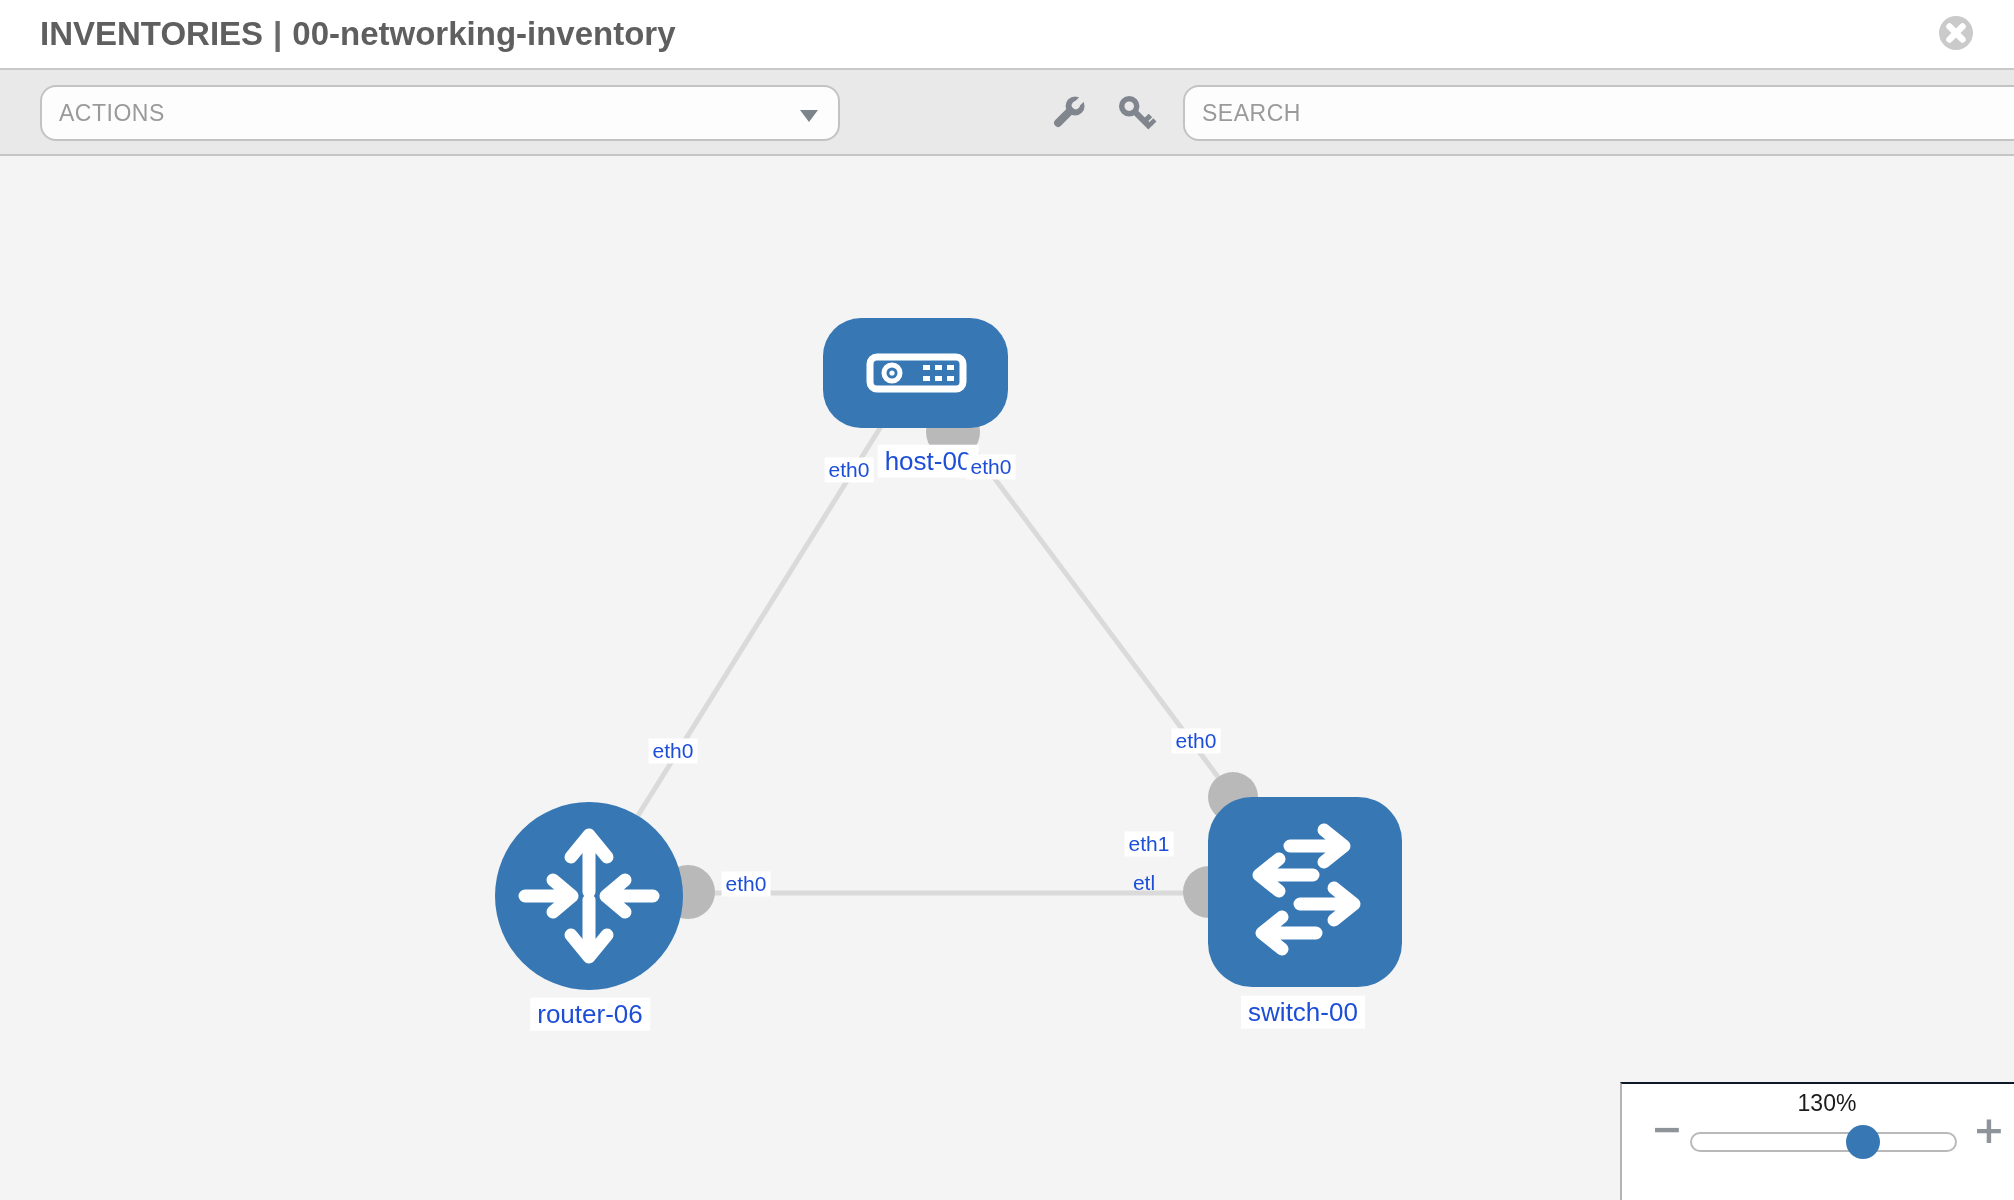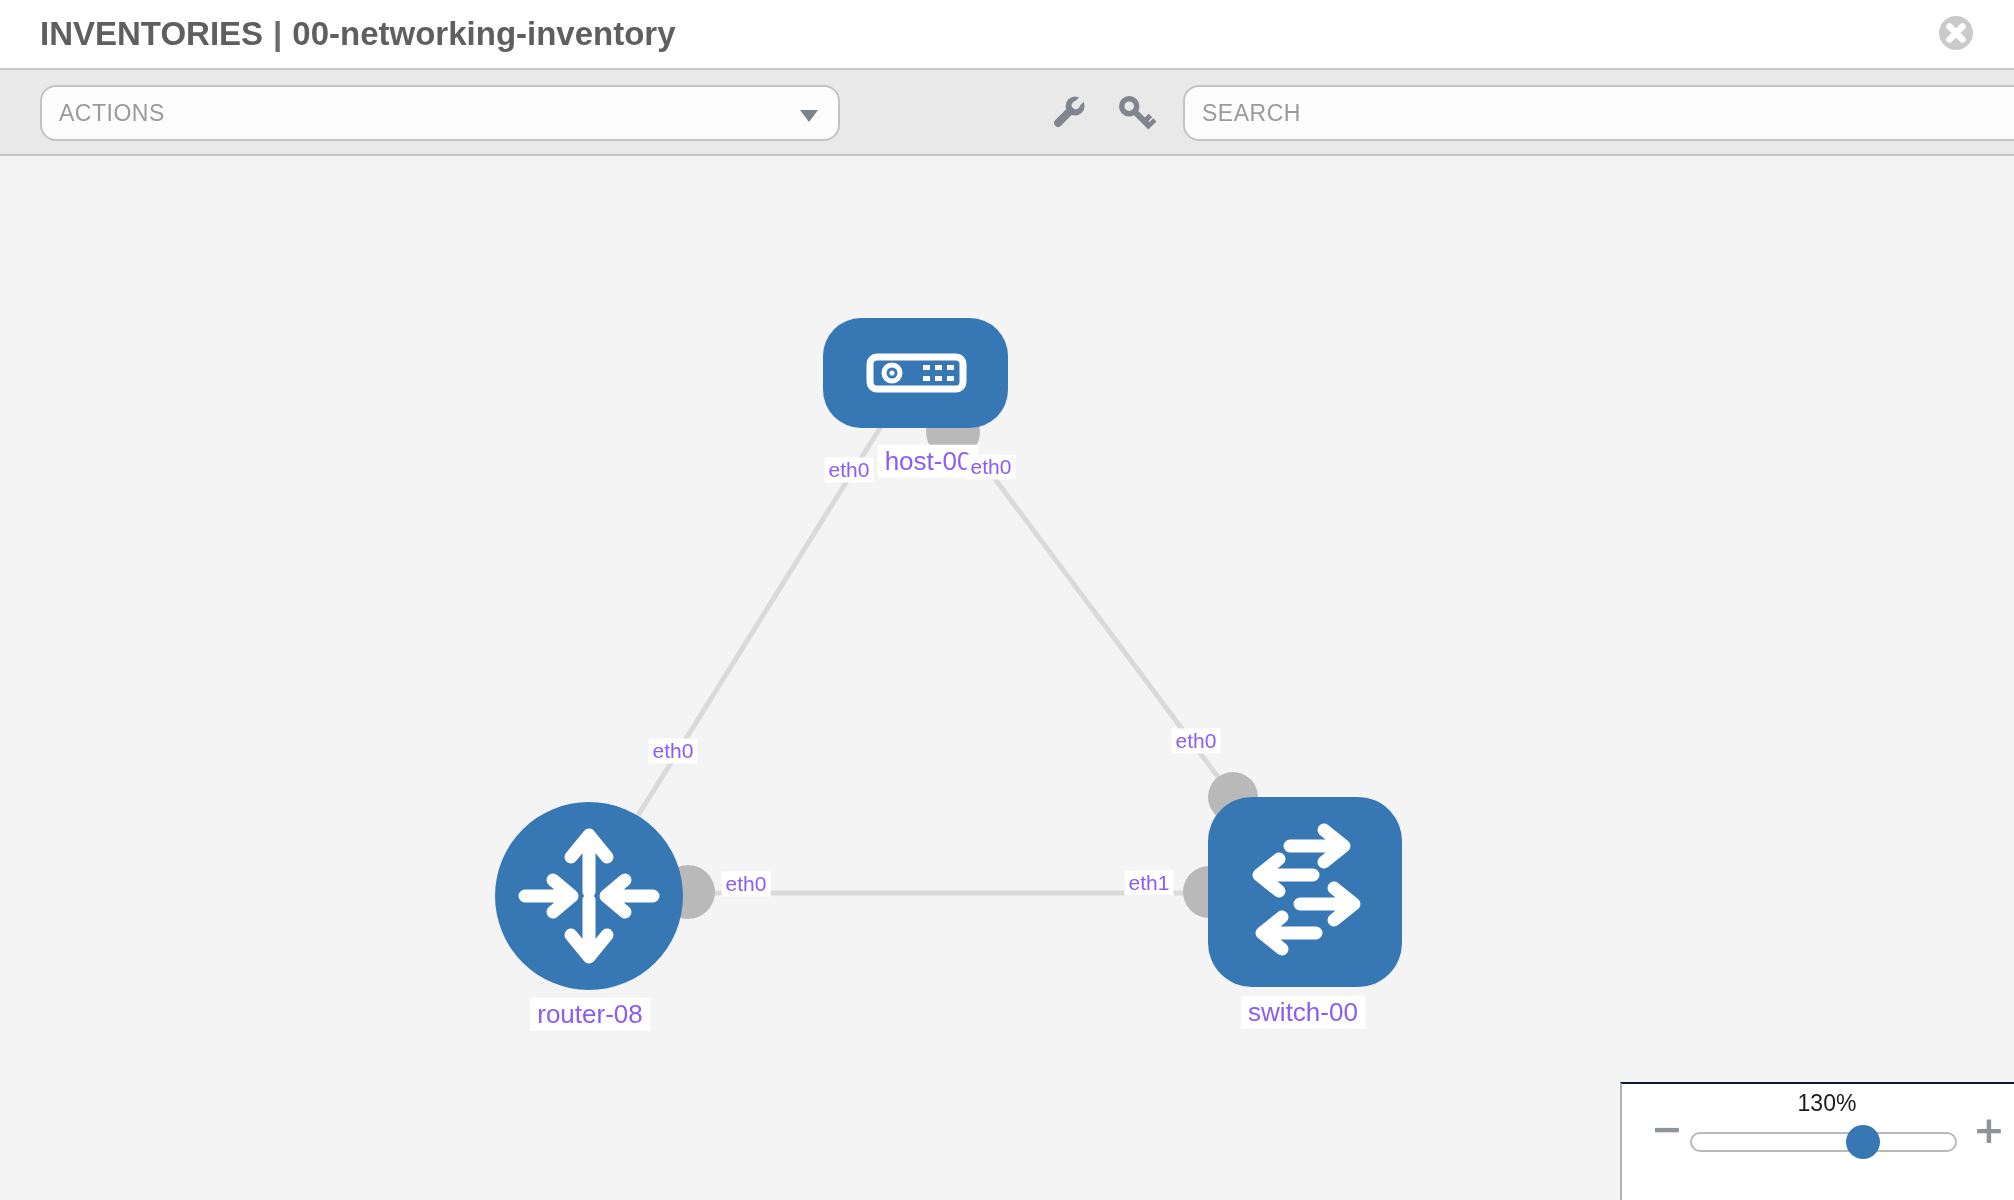--- a/index.html
+++ b/index.html
@@ -32,21 +32,21 @@
 
   
   #canvas{position:absolute;left:0;top:156px;width:2014px;height:1044px;background:#f4f4f4;}
   #edges{position:absolute;left:0;top:0;z-index:1;}
   .port{position:absolute;background:#b9b9b9;border-radius:50%;z-index:2;}
   .node{position:absolute;background:#3778b4;z-index:3;display:flex;
         align-items:center;justify-content:center;cursor:pointer;}
   #node-host{left:823px;top:162px;width:185px;height:110px;border-radius:38px;}
   #node-router{left:495px;top:646px;width:188px;height:188px;border-radius:50%;}
   #node-switch{left:1208px;top:641px;width:194px;height:190px;border-radius:44px;}
-  .lbl{position:absolute;transform:translate(-50%,-50%);background:#fff;color:#8b5cf6;
+  .lbl{position:absolute;transform:translate(-50%,-50%);background:#fff;color:#1d4ed8;
        font-size:21px;line-height:1.1;padding:1px 4px;white-space:nowrap;z-index:4;}
   .lbl.name{font-size:26px;padding:2px 7px;}
   .lbl.nobg{background:transparent;padding:0;}
 
   
   #zoom-panel{position:absolute;left:1620px;top:1082px;width:394px;height:118px;background:#fff;
               border-left:2px solid #b3b3b3;border-top:2px solid #0f172a;box-sizing:border-box;z-index:5;}
   #zoom-value{position:absolute;left:120px;top:6px;width:170px;text-align:center;
               font-size:23px;color:#1b1b1b;}
   .zoom-btn{position:absolute;font-size:38px;font-weight:bold;color:#8f949a;cursor:pointer;
@@ -152,30 +152,30 @@
         <g stroke="#fff" stroke-width="13" stroke-linecap="round" stroke-linejoin="round" fill="none">
           <path d="M82 49 H126 M116 33 L136 49 L116 65"></path>
           <path d="M105 78 H61 M71 62 L51 78 L71 94"></path>
           <path d="M92 107 H136 M126 91 L146 107 L126 123"></path>
           <path d="M108 136 H64 M74 120 L54 136 L74 152"></path>
         </g>
       </svg>
     </div>
 
     <div class="lbl name" style="left:928px;top:305px;">host-00</div>
-    <div class="lbl name" style="left:590px;top:858px;">router-08</div>
+    <div class="lbl name" style="left:590px;top:858px;">router-06</div>
     <div class="lbl name" style="left:1303px;top:856px;">switch-00</div>
 
     <div class="lbl" style="left:849px;top:314px;">eth0</div>
     <div class="lbl" style="left:991px;top:311px;">eth0</div>
     <div class="lbl" style="left:673px;top:595px;">eth0</div>
     <div class="lbl" style="left:1196px;top:585px;">eth0</div>
     <div class="lbl" style="left:746px;top:728px;">eth0</div>
     <div class="lbl nobg" style="left:1112px;top:727px;margin-left:32px;">etl</div>
-    <div class="lbl" style="left:1149px;top:727px;">eth1</div>
+    <div class="lbl" style="left:1149px;top:688px;">eth1</div>
   </div>
 
   <div id="zoom-panel">
     <div id="zoom-value">130%</div>
     <div id="zoom-out" class="zoom-btn">−</div>
     <div id="zoom-track"></div>
     <div id="zoom-knob"></div>
     <div id="zoom-in" class="zoom-btn">+</div>
   </div>
 

